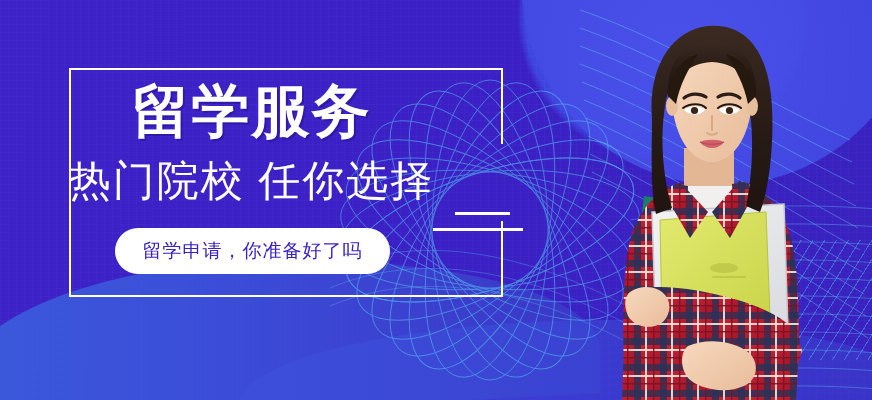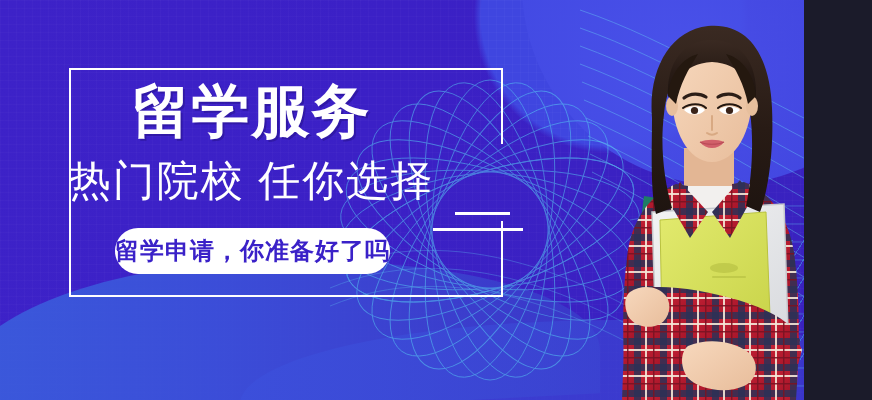--- a/index.html
+++ b/index.html
@@ -2,21 +2,21 @@
 <html><head>
 <meta charset="utf-8">
 <style>
   html, body {
     margin: 0;
     padding: 0;
     background: #1b1b2a;
   }
   #banner {
     position: relative;
-    width: 804px;
+    width: 872px;
     height: 400px;
     overflow: hidden;
     font-family: "Liberation Sans", "DejaVu Sans", sans-serif;
     background: #3A1FC4;
   }
 
   
   .bg-base {
     position: absolute;
     inset: 0;
@@ -145,22 +145,22 @@
     height: 46px;
     border-radius: 23px;
     background: #ffffff;
     display: flex;
     align-items: center;
     justify-content: center;
     box-sizing: border-box;
   }
   .pill-text {
     color: #3A21C8;
-    font-size: 24px;
-    font-weight: 700;
+    font-size: 19px;
+    font-weight: 400;
     letter-spacing: 1px;
     white-space: nowrap;
   }
 
   
   .person {
     position: absolute;
     left: 556px;
     top: 0;
     width: 316px;

